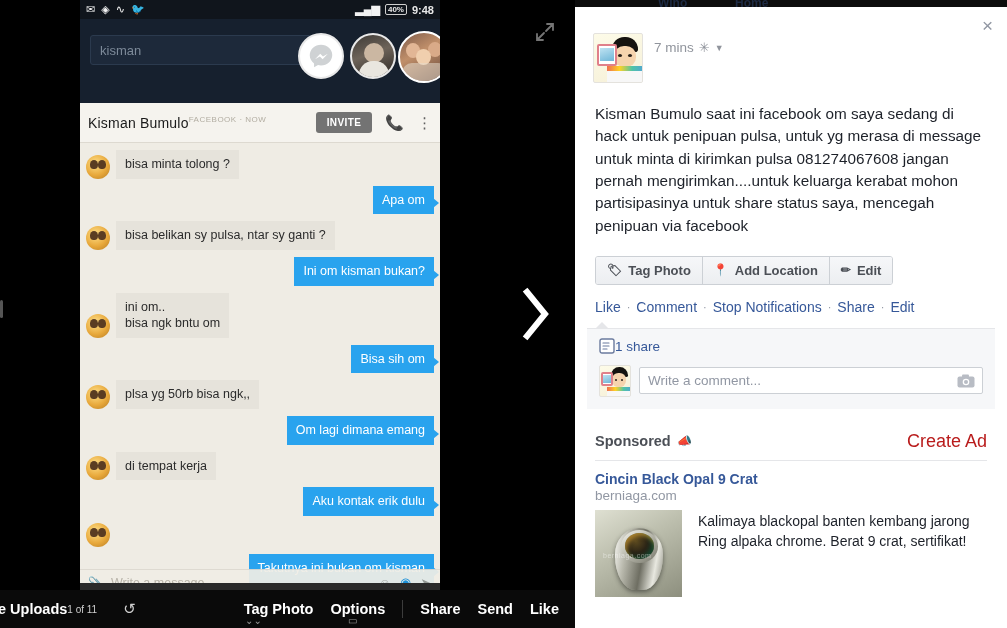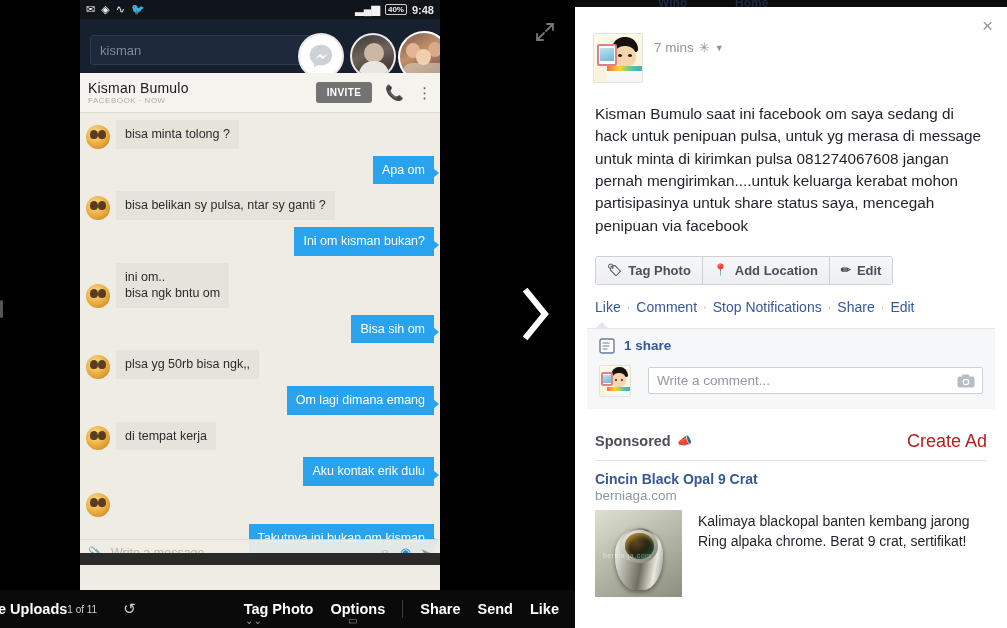--- a/index.html
+++ b/index.html
@@ -55,21 +55,21 @@
     margin-left: auto; display: flex; gap: 5px; align-items: center;
     font-size: 11px; font-weight: bold;
   }
   .glyph { font-size: 11px; line-height: 1; color: #f2f2f2; }
   .batt {
     border: 1px solid #cfcfcf; border-radius: 2px; padding: 0 2px;
     font-size: 8px; font-weight: bold;
   }
   
   .ph-heads {
-    height: 54px; background: #16202e; position: relative;
+    height: 84px; background: #16202e; position: relative;
   }
   .ph-search {
     position: absolute; left: 10px; top: 16px; width: 225px; height: 30px;
     background: #1d293a; border: 1px solid #2b3a4e; border-radius: 3px;
     color: #7d8a99; font-size: 13px; line-height: 30px; padding-left: 9px;
   }
   .head-bubble {
     position: absolute; border-radius: 50%; overflow: hidden;
     border: 2px solid #e9e9e9;
   }
@@ -81,21 +81,21 @@
     background: linear-gradient(160deg,#3e3a36 0%,#6d6359 45%,#2b2724 100%); }
   .hb-p2 { left: 318px; top: 12px; width: 52px; height: 52px;
     background: linear-gradient(150deg,#7e5b4a 0%,#c08f6a 40%,#5d3f33 100%);
     border-color:#fff; }
   .hb-face { position:absolute; border-radius:50%; background: rgba(0,0,0,.35); }
   
   .ph-title {
     height: 40px; background: #f5f3ee; border-bottom: 1px solid #ddd9d0;
     display: flex; align-items: center; padding: 0 8px; position: relative;
   }
-  .ph-title .tt { display: flex; flex-direction: column; }
+  .ph-title .tt { display: flex; flex-direction: row; }
   .ph-title .name { font-size: 14px; color: #1a1a1a; font-weight: 500; letter-spacing:.2px; }
   .ph-title .sub { font-size: 8px; color: #b2ada2; letter-spacing: .5px; }
   .invite-btn {
     margin-left: auto; background: #737373; color: #fff; font-size: 10px;
     font-weight: bold; padding: 5px 11px; border-radius: 3px; letter-spacing:.4px;
     cursor: pointer;
   }
   .tbar-ico { margin-left: 13px; color: #5f5f5f; font-size: 15px; cursor:pointer; }
   
   .ph-thread {
@@ -224,25 +224,25 @@
 
   .share-block {
     margin: 0 12px; background: #f6f7f9; border-top: 1px solid #e5e6e9;
     position: relative; padding: 9px 12px 12px 12px;
   }
   .share-block::before {
     content:''; position:absolute; left: 8px; top:-7px;
     border-left:7px solid transparent; border-right:7px solid transparent;
     border-bottom:7px solid #e5e6e9;
   }
-  .share-line { display: flex; align-items: center; gap: 9px; font-weight: bold; }
+  .share-line { display: flex; align-items: flex-end; gap: 0; }
   .share-ico { width: 16px; height: 16px; position: relative; }
   .share-cnt { font-size: 13.5px; color: #365899; cursor: pointer; }
 
-  .comment-line { display: flex; align-items: center; gap: 17px; margin-top: 11px; }
+  .comment-line { display: flex; align-items: center; gap: 8px; margin-top: 11px; }
   .cmt-av {
     width: 32px; height: 32px; flex: 0 0 32px; border-radius: 2px; overflow:hidden;
     background: linear-gradient(160deg,#fdfbe8 0%,#f6f0d8 100%); position: relative;
     border:1px solid #e4e2dd;
   }
   .cmt-box {
     flex: 1; height: 27px; background: #fff; border: 1px solid #ccd0d5;
     border-radius: 2px; display: flex; align-items: center; padding: 0 8px;
     cursor: text;
   }

